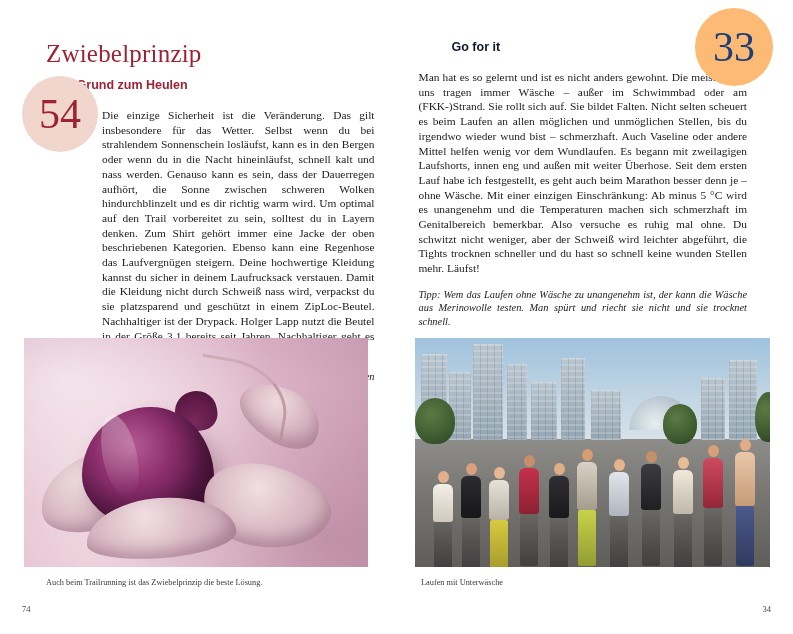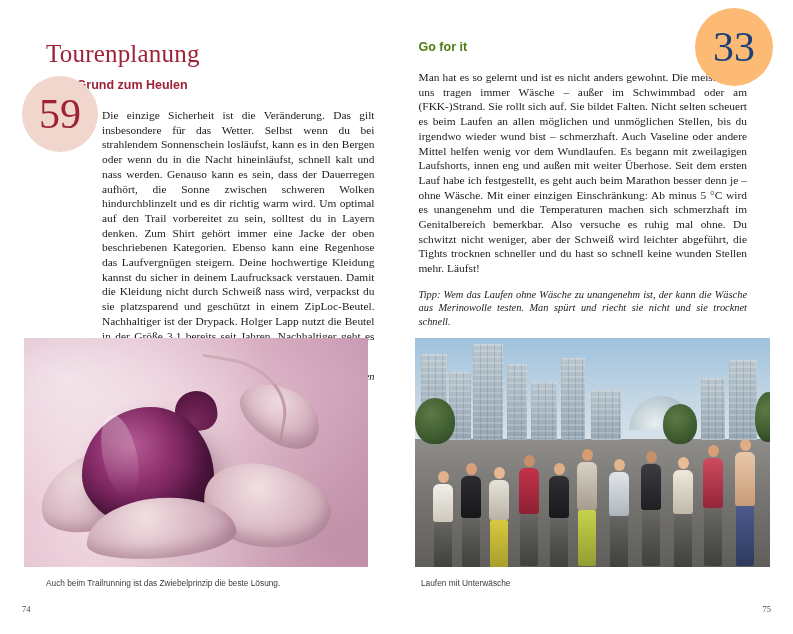--- a/index.html
+++ b/index.html
@@ -69,21 +69,21 @@
   }
   h1.chapter-title.blue { color: #1c3f7a; }
 
   h2.chapter-subtitle {
     font-family: "Liberation Sans", sans-serif;
     font-weight: bold;
     font-size: 12.5px;
     color: #9d2235;
     margin: 0 0 16px 0;
   }
-  h2.chapter-subtitle.blue { color: #4d7c0f; }
+  h2.chapter-subtitle.blue { color: #0f172a; margin-left: 33px; }
 
   .sub-indent { margin-left: 56px; }
 
   
   .body-text {
     font-size: 11.4px;
     line-height: 1.29;
     text-align: justify;
     margin: 0;
     hyphens: auto;
@@ -111,21 +111,21 @@
     height: 229px;
   }
   .photo-right {
     left: 415px;
     top: 338px;
     width: 355px;
     height: 229px;
   }
   .caption {
     position: absolute;
-    font-family: Liberation Sans, sans-serif;
+    font-family: Liberation Serif, serif;
     font-size: 8.3px;
     color: #3a3a3a;
   }
   .caption-left  { left: 46px; top: 578px; }
   .caption-right { left: 421px; top: 578px; }
 
   .folio {
     position: absolute;
     font-family: Liberation Serif, serif;
     font-size: 8.5px;
@@ -279,24 +279,24 @@
   }
 </style>
 </head>
 <body>
 
 <div class="spread">
 
   <div class="page page-left">
 
     <div class="badge-circle badge-left">
-      <span>59</span>
-    </div>
-
-    <h1 class="chapter-title">Tourenplanung</h1>
+      <span>54</span>
+    </div>
+
+    <h1 class="chapter-title">Zwiebelprinzip</h1>
 
     <h2 class="chapter-subtitle sub-indent">Kein Grund zum Heulen</h2>
 
     <p class="body-text indent-left">Die einzige Sicherheit ist die Veränderung. Das gilt insbesondere für das Wetter. Selbst wenn du bei strahlendem Sonnenschein losläufst, kann es in den Bergen oder wenn du in die Nacht hineinläufst, schnell kalt und nass werden. Genauso kann es sein, dass der Dauerregen aufhört, die Sonne zwischen schweren Wolken hindurchblinzelt und es dir richtig warm wird. Um optimal auf den Trail vorbereitet zu sein, solltest du in Layern denken. Zum Shirt gehört immer eine Jacke der oben beschriebenen Kategorien. Ebenso kann eine Regenhose das Laufvergnügen steigern. Deine hochwertige Kleidung kannst du sicher in deinem Laufrucksack verstauen. Damit die Kleidung nicht durch Schweiß nass wird, verpackst du sie platzsparend und geschützt in einem ZipLoc-Beutel. Nachhaltiger ist der Drypack. Holger Lapp nutzt die Beutel in der Größe 3.1 bereits seit Jahren. Nachhaltiger geht es nicht.</p>
 
     <p class="tip indent-left">Tipp: Denke bei deiner Tourenplanung immer in mehreren Kleidungsschichten und passe sie den anstehenden Wetterverhältnissen entsprechend an.</p>
   </div>
 
   <div class="page page-right">
 
@@ -397,14 +397,14 @@
     <div class="runner" style="left:320px; height:128px;">
       <div class="head" style="background:#e0ad84;"></div>
       <div class="torso" style="height:54px; background:linear-gradient(180deg,#e9c7a9,#c79c78);"></div>
       <div class="legs" style="height:60px; background:linear-gradient(180deg,#4c5a8d,#2f3a5e);"></div>
     </div>
   </div>
 
   <div class="caption caption-right">Laufen mit Unterwäsche</div>
 
   <div class="folio folio-left">74</div>
-  <div class="folio folio-right">75</div>
+  <div class="folio folio-right">34</div>
 </div>
 
 </body></html>

